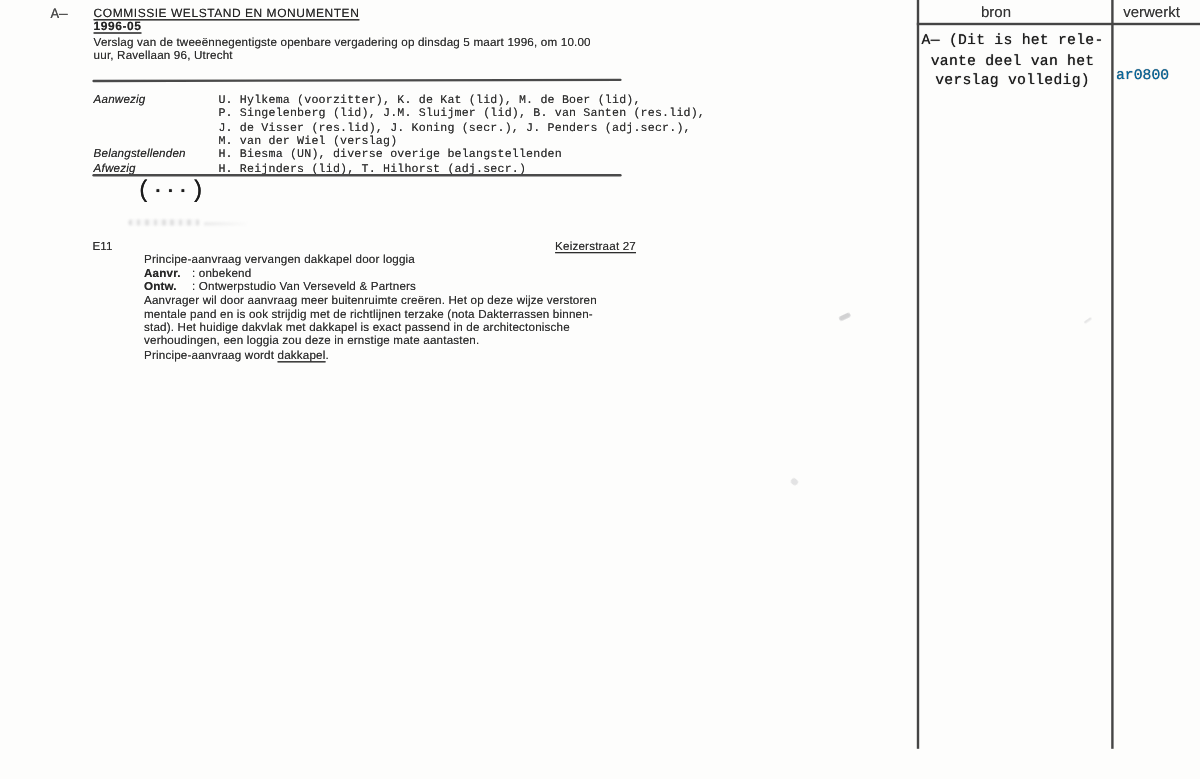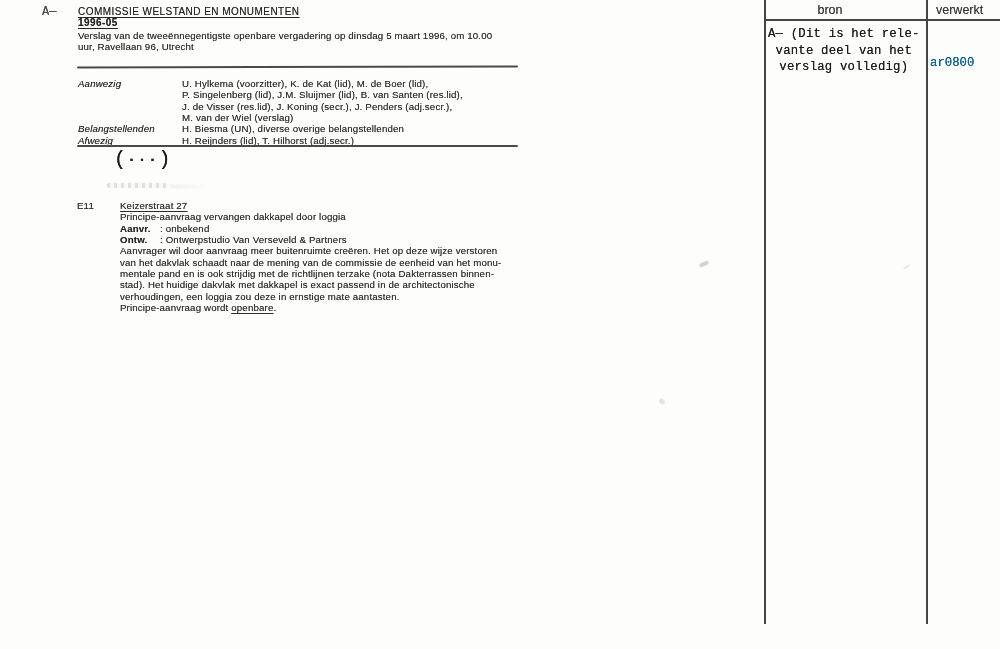--- a/index.html
+++ b/index.html
@@ -27,42 +27,42 @@
   .doc-number { font-size:10px; font-weight:bold; letter-spacing:.45px;
                 line-height:11px; text-decoration:underline;
                 text-underline-offset:2px; color:#242424; margin-bottom:2px; }
   .rule { height:2px; background:#4a4a4a; border-radius:1px; }
   .rule-1 { left:77px; top:66px; width:441px; transform:rotate(-.12deg); }
   .rule-2 { left:77px; top:145px; width:441px; }
 
   .attendance { left:78px; top:78px; width:460px; }
   .att-row { display:flex; }
   .att-label { width:104px; flex:0 0 104px; color:#262626;font-style:italic; }
-  .att-value { flex:1; }
+  .att-value { flex:1;font-family:Liberation Mono, monospace; }
 
   .omission { left:114px; top:148px; color:#1d1d1d; }
   .omission .paren { font-size:20px; font-weight:500; letter-spacing:1px;
                      text-shadow:0 0 .5px #222; }
   .omission .dots { font-size:15px; font-weight:bold; letter-spacing:1.5px;
                     position:relative; top:-4px; text-shadow:0 0 .6px #222; }
 
   .smudge { left:107px; top:183px; width:60px; height:5px; opacity:.5;
             border-radius:2px; filter:blur(.7px);
             background:repeating-linear-gradient(90deg,
               rgba(125,125,130,.45) 0 3px, rgba(205,205,208,.2) 3px 7px); }
   .smudge2 { left:170px; top:185px; width:36px; height:3px; opacity:.3;
              filter:blur(.8px);
              background:linear-gradient(90deg, rgba(140,140,145,.5), rgba(200,200,200,.1)); }
   .speck { position:absolute; background:rgba(130,130,135,.35); filter:blur(.4px); }
   .speck-1 { left:699px; top:262px; width:10px; height:4px; transform:rotate(-25deg); border-radius:2px; }
   .speck-2 { left:659px; top:399px; width:6px; height:5px; transform:rotate(40deg); border-radius:2px; opacity:.6; }
   .speck-3 { left:903px; top:266px; width:7px; height:2px; transform:rotate(-35deg); border-radius:1px; opacity:.5; }
   .agenda-code { left:77px; top:200px; }
   .agenda-body { left:120px; top:200px; width:410px; }
-  .u { text-decoration:underline; text-underline-offset:2px; }
+  .u { text-decoration:underline; text-underline-offset:2px;text-align:right; }
   .inline-label { font-weight:bold; display:inline-block; width:40px; color:#262626; }
 
   
   .vline { width:2px; background:#454545; top:0; height:624px; }
   .vline-1 { left:764px; }
   .vline-2 { left:926px; }
   .sidebar-hline { left:764px; top:19px; width:236px; height:2px; background:#454545; }
   .col-head { top:3px; font-size:12.5px; color:#333;
               text-shadow:0 0 .3px rgba(60,60,60,.6); }
   .col-head-bron { left:766px; width:128px; text-align:center; }
@@ -117,25 +117,24 @@
 <div class="speck speck-2"></div>
 <div class="speck speck-3"></div>
 
 <div class="abs agenda-code doc-text">E11</div>
 <div class="abs agenda-body doc-text">
   <div class="u nowrap">Keizerstraat 27</div>
   <div class="nowrap">Principe-aanvraag vervangen dakkapel door loggia</div>
   <div class="nowrap"><span class="inline-label">Aanvr.</span><span>: onbekend</span></div>
   <div class="nowrap"><span class="inline-label">Ontw.</span><span>: Ontwerpstudio Van Verseveld &amp; Partners</span></div>
   <div class="nowrap">Aanvrager wil door aanvraag meer buitenruimte creëren. Het op deze wijze verstoren</div>
-  <div class="nowrap">van het dakvlak schaadt naar de mening van de commissie de eenheid van het monu-</div>
   <div class="nowrap">mentale pand en is ook strijdig met de richtlijnen terzake (nota Dakterrassen binnen-</div>
   <div class="nowrap">stad). Het huidige dakvlak met dakkapel is exact passend in de architectonische</div>
   <div class="nowrap">verhoudingen, een loggia zou deze in ernstige mate aantasten.</div>
-  <div class="nowrap"><span>Principe-aanvraag wordt </span><span class="u">openbare</span><span>.</span></div>
+  <div class="nowrap"><span>Principe-aanvraag wordt </span><span class="u">dakkapel</span><span>.</span></div>
 </div>
 
 <div class="abs vline vline-1"></div>
 <div class="abs vline vline-2"></div>
 <div class="abs sidebar-hline"></div>
 <div class="abs col-head col-head-bron">bron</div>
 <div class="abs col-head col-head-verwerkt">verwerkt</div>
 
 <div class="abs mono sidebar-note">
   <div class="nowrap">A— (Dit is het rele-</div>

